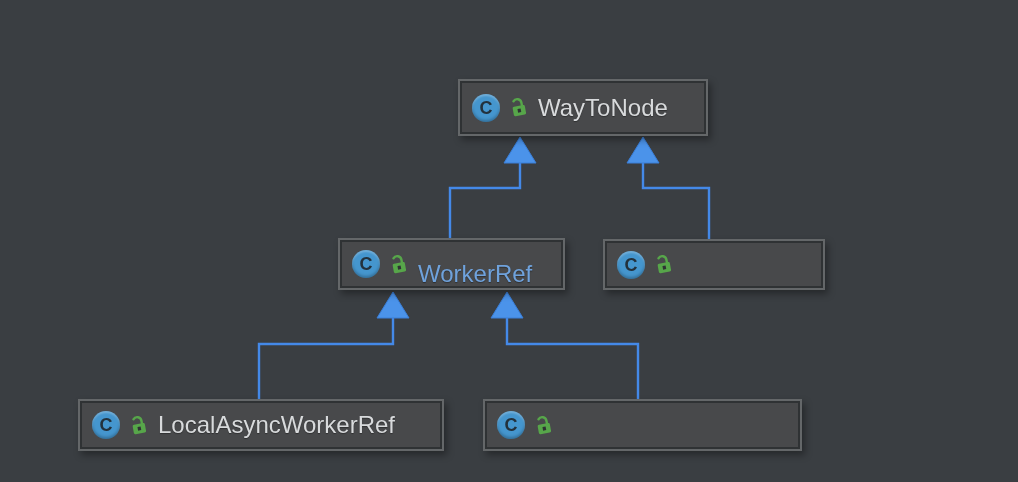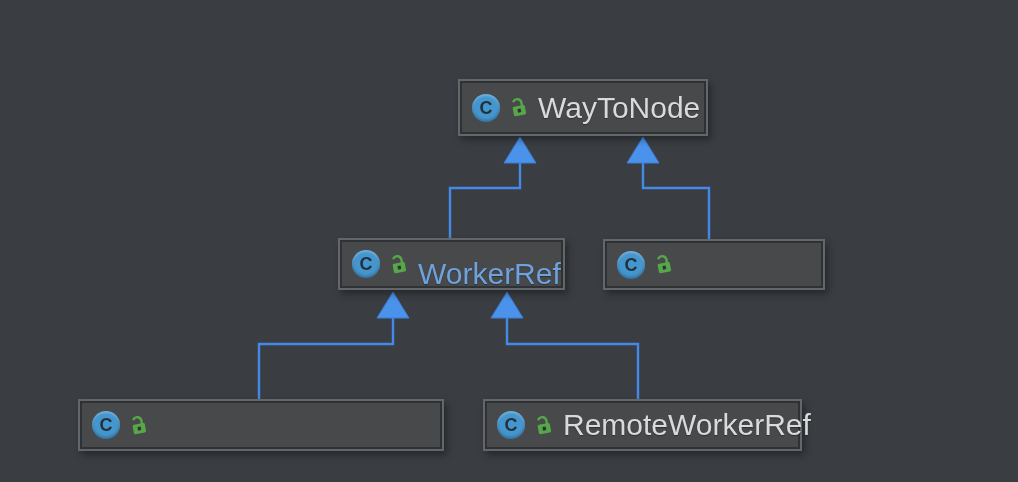--- a/index.html
+++ b/index.html
@@ -58,21 +58,21 @@
     text-align: center;
   }
   .lock {
     flex: 0 0 auto;
     width: 20px; height: 21px;
     margin-left: 8px;
     transform: rotate(-10deg);
   }
   .label {
     margin-left: 10px;
-    font-size: 30px;
+    font-size: 24px;
     color: #d8dadc;
     white-space: nowrap;
     text-shadow: 0 1px 1px rgba(0,0,0,0.35);
   }
   .node.focused .label { color: #6fa2dc; margin-top: 20px; }
 </style>
 </head>
 <body>
 
 <div class="canvas">
@@ -125,25 +125,25 @@
     </svg>
   </div>
 
   <div class="node n-localasync">
     <span class="badge">C</span>
     <svg class="lock" viewBox="0 0 20 21">
       <path d="M14.2 9 V6.4 A4.3 4.3 0 0 0 6.6 3.6" fill="none" stroke="#57a64a" stroke-width="2.4" stroke-linecap="round"></path>
       <rect x="4.6" y="9" width="12.4" height="9.6" rx="1.6" fill="#57a64a"></rect>
       <rect x="9.2" y="12" width="3.2" height="3.6" fill="#2f3234"></rect>
     </svg>
+    <span class="label">LocalAsyncWorkerRef</span>
   </div>
 
   <div class="node n-remote">
     <span class="badge">C</span>
     <svg class="lock" viewBox="0 0 20 21">
       <path d="M14.2 9 V6.4 A4.3 4.3 0 0 0 6.6 3.6" fill="none" stroke="#57a64a" stroke-width="2.4" stroke-linecap="round"></path>
       <rect x="4.6" y="9" width="12.4" height="9.6" rx="1.6" fill="#57a64a"></rect>
       <rect x="9.2" y="12" width="3.2" height="3.6" fill="#2f3234"></rect>
     </svg>
-    <span class="label">RemoteWorkerRef</span>
   </div>
 
 </div>
 
 </body></html>

